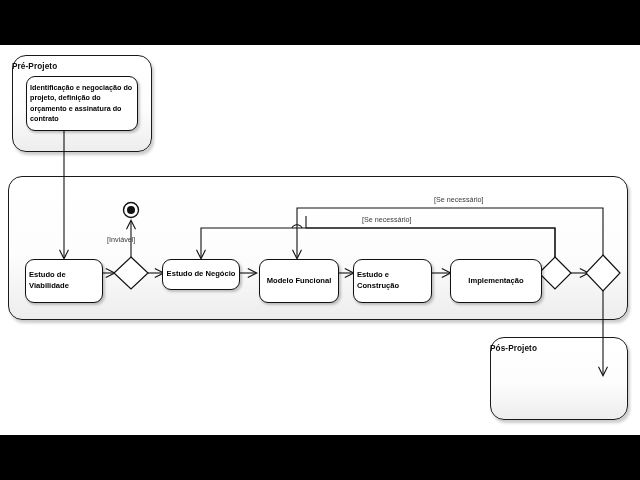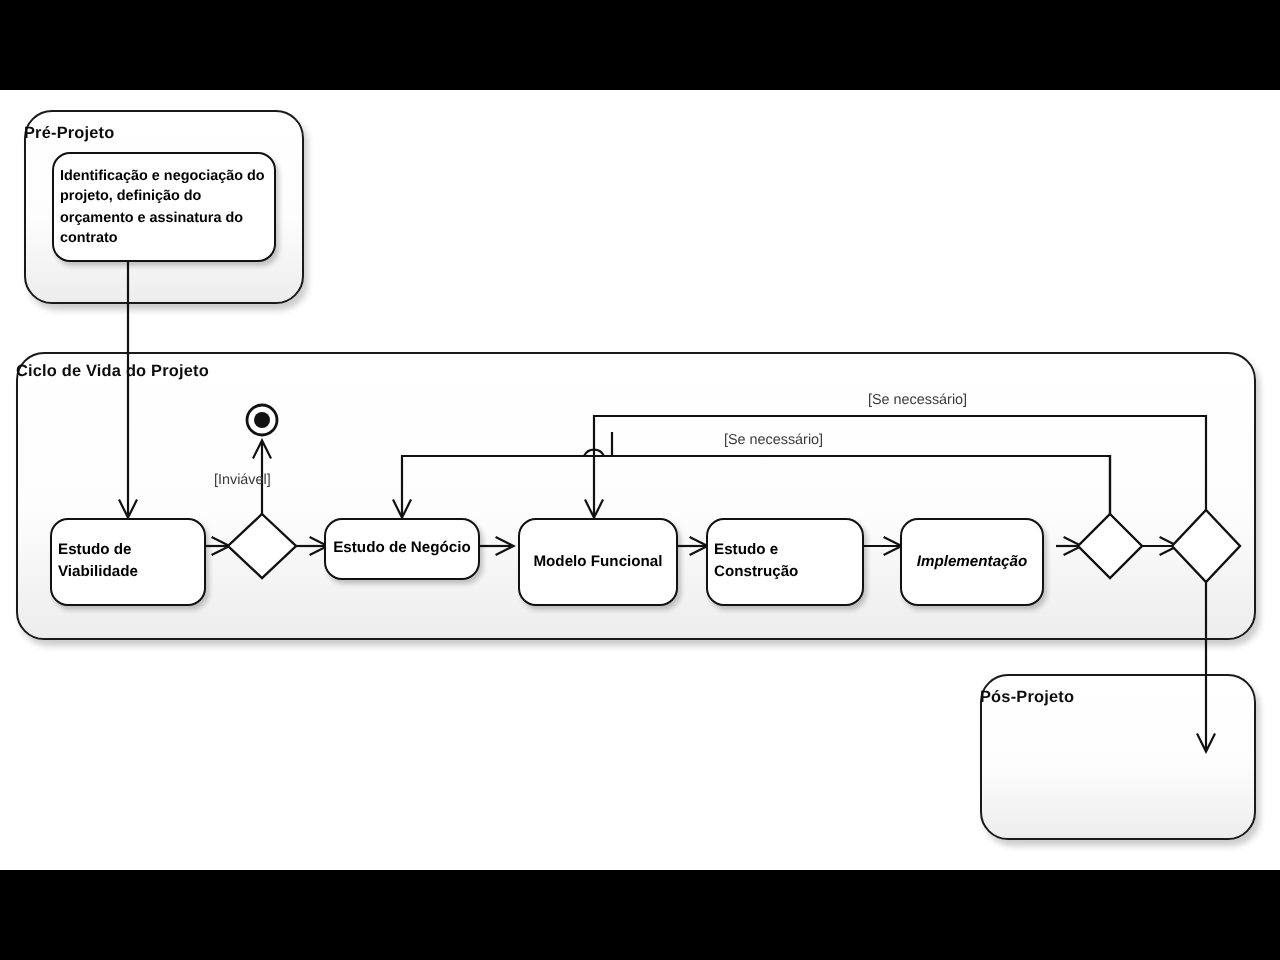--- a/index.html
+++ b/index.html
@@ -93,21 +93,20 @@
 <div class="bar" id="bar-bottom"></div>
 
 <div id="canvas">
 
   <div class="node container" style="left:12px; top:10px; width:140px; height:97px;">
   </div>
   <div class="container-title" style="left:12px; top:17px; width:140px;">Pré-Projeto</div>
 
   <div class="node container" style="left:8px; top:131px; width:620px; height:144px;">
   </div>
-  <div class="container-title" style="left:8px; top:136px; width:620px;">Ciclo de Vida do Projeto</div>
 
   <div class="node container" style="left:490px; top:292px; width:138px; height:83px;">
   </div>
   <div class="container-title" style="left:490px; top:299px; width:120px;">Pós-Projeto</div>
 
   <svg id="svg-layer" viewBox="0 0 640 390" xmlns="http://www.w3.org/2000/svg">
     <defs>
       <marker id="ah" markerWidth="11" markerHeight="11" refX="9.2" refY="5.5" orient="auto" markerUnits="userSpaceOnUse">
         <path d="M1,1 L10,5.5 L1,10" fill="none" stroke="#111111" stroke-width="1.1"></path>
       </marker>
@@ -158,21 +157,21 @@
   <div class="node action small" style="left:26px; top:31px; width:112px; height:55px;">Identificação e negociação do projeto, definição do orçamento e assinatura do contrato</div>
 
   <div class="node action" style="left:25px; top:214px; width:78px; height:44px;">Estudo de Viabilidade</div>
 
   <div class="node action" style="left:162px; top:214px; width:78px; height:31px;">Estudo de Negócio</div>
 
   <div class="node action" style="left:259px; top:214px; width:80px; height:44px;">Modelo Funcional</div>
 
   <div class="node action" style="left:353px; top:214px; width:79px; height:44px;">Estudo e Construção</div>
 
-  <div class="node action" style="left:450px; top:214px; width:72px; height:44px;font-style:italic;">Implementação</div>
+  <div class="node action" style="left:450px; top:214px; width:92px; height:44px;">Implementação</div>
 
 
   <div class="edge-label" style="left:107px; top:190px;">[Inviável]</div>
 
   <div class="edge-label" style="left:362px; top:170px;">[Se necessário]</div>
 
   <div class="edge-label" style="left:434px; top:150px;">[Se necessário]</div>
 
 </div>
 

